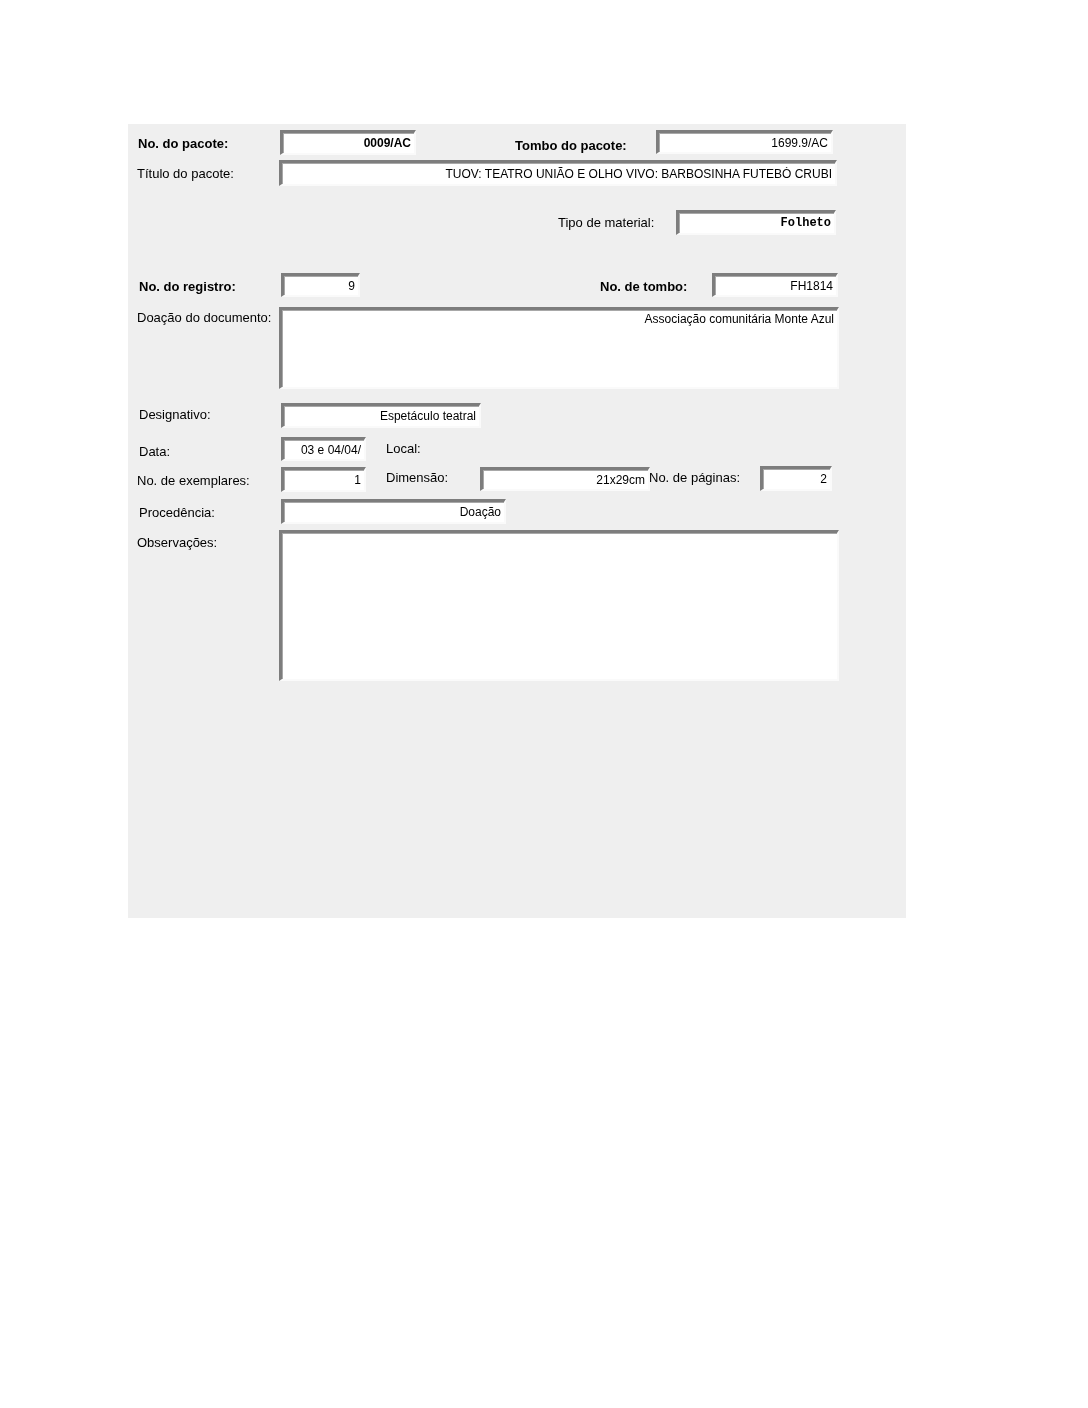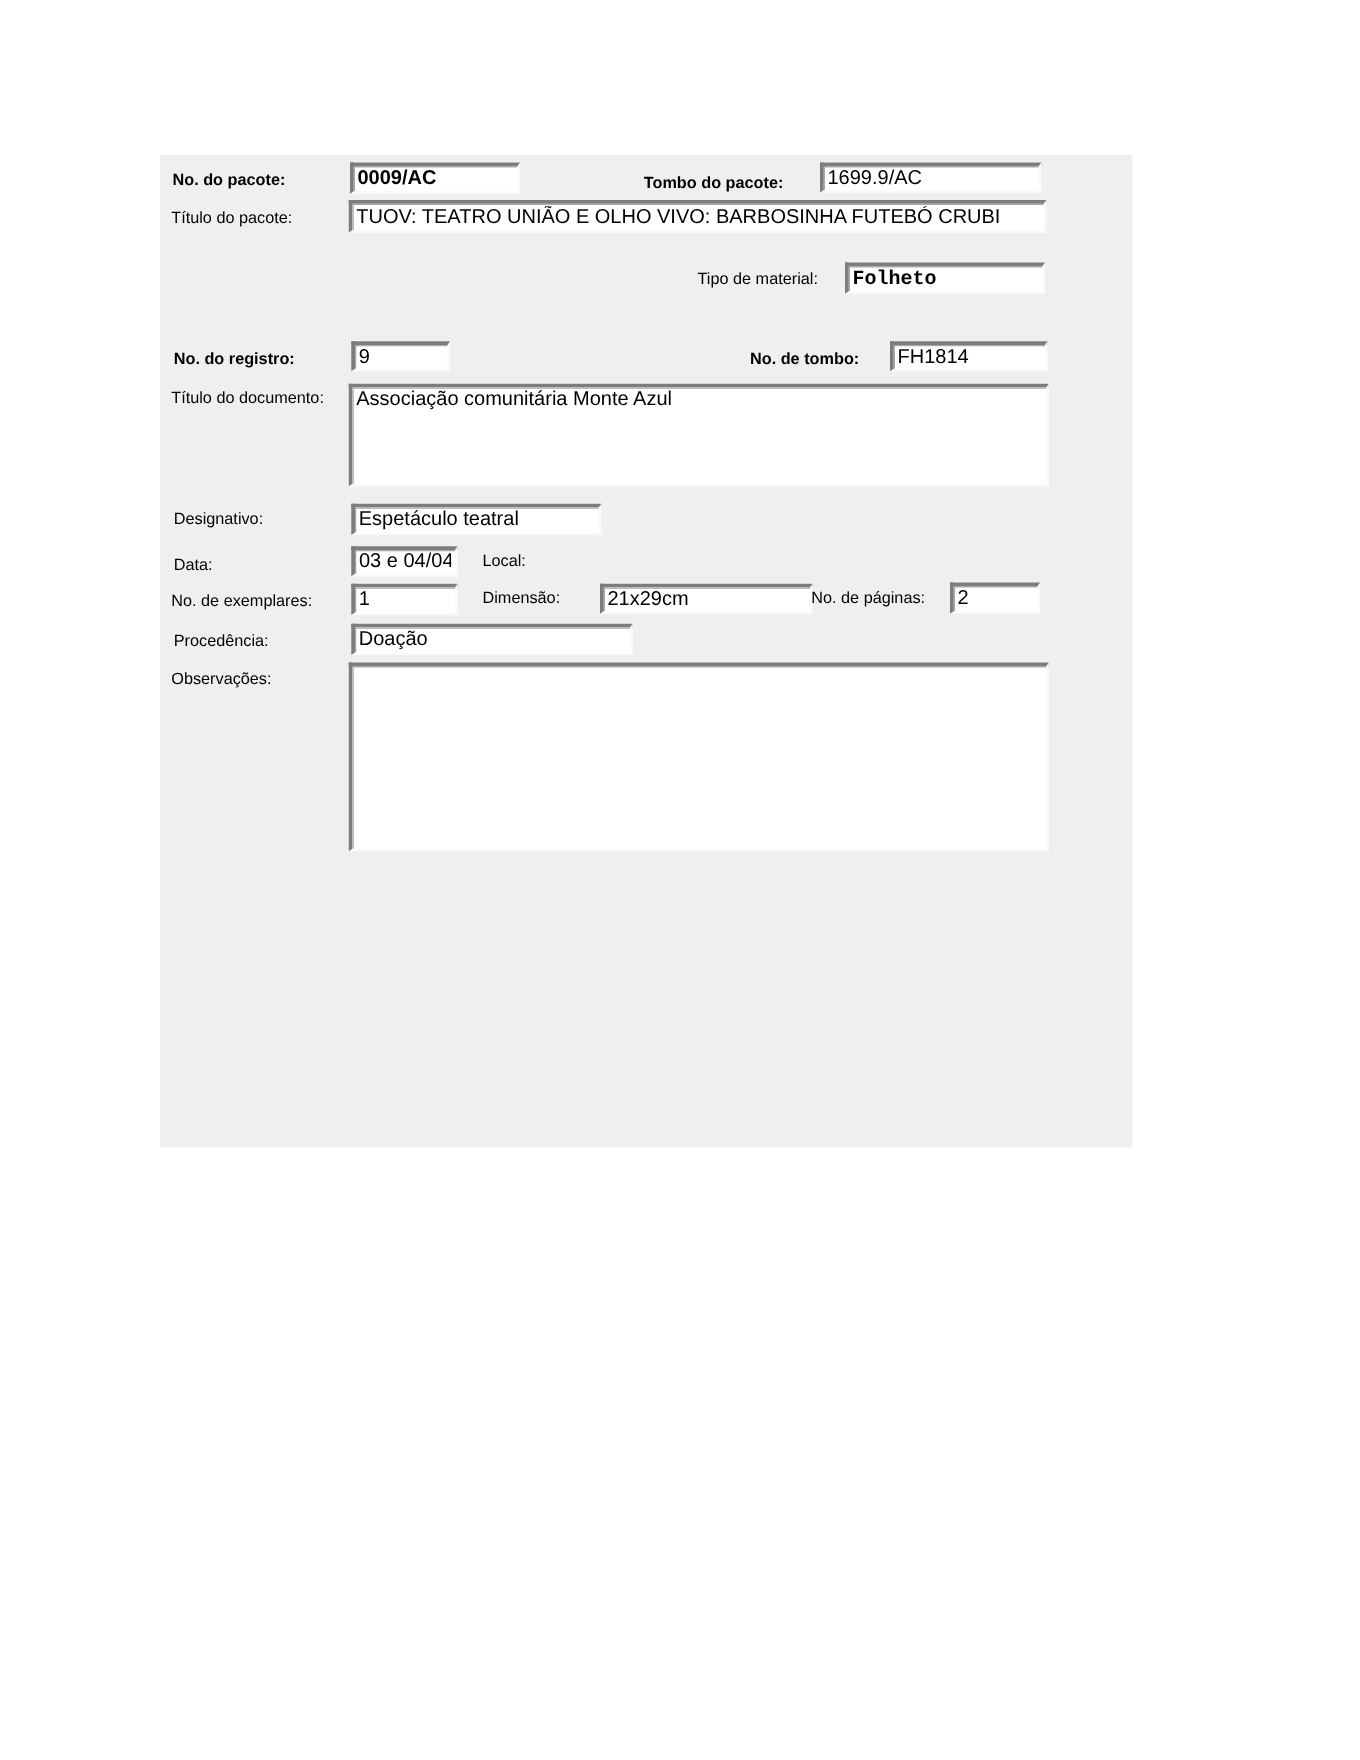--- a/index.html
+++ b/index.html
@@ -1,15 +1,15 @@
 <!DOCTYPE html>
 <html><head>
 <meta charset="utf-8">
 <style>
-  * { margin: 0; padding: 0; box-sizing: border-box; }
+  * { margin: 0; padding: 0; box-sizing: border-box; text-align: right; }
   html, body {
     width: 1088px;
     height: 1408px;
     background: #ffffff;
     font-family: "Liberation Sans", sans-serif;
     position: relative;
   }
   .form-panel {
     position: absolute;
     left: 128px;
@@ -28,21 +28,21 @@
   .lbl.bold { font-weight: bold; }
   .fld, .fld-area {
     position: absolute;
     background: #ffffff;
     border-top: 3px solid #7d7d7d;
     border-left: 3px solid #7d7d7d;
     border-bottom: 2px solid #fafafa;
     border-right: 2px solid #fafafa;
     box-shadow: inset 0 1px 0 #a8a8a8, inset 1px 0 0 #a8a8a8;
     font-family: "Liberation Sans", sans-serif;
-    font-size: 16px;
+    font-size: 12px;
     color: #000000;
     padding: 1px 3px;
     white-space: nowrap;
     overflow: hidden;
     outline: none;
   }
   .fld.bold { font-weight: bold; }
   textarea.fld-area {
     resize: none;
     white-space: pre-wrap;
@@ -66,21 +66,21 @@
 
   <span class="lbl" style="left:430px; top:91px;">Tipo de material:</span>
   <input class="fld bold" style="left: 548px; top: 86px; width: 160px; height: 25px; font-family: Liberation Mono, monospace;" value="Folheto">
 
   <span class="lbl bold" style="left:11px; top:155px;">No. do registro:</span>
   <input class="fld" style="left: 153px; top: 149px; width: 79px; height: 24px;" value="9">
 
   <span class="lbl bold" style="left:472px; top:155px;">No. de tombo:</span>
   <input class="fld" style="left: 584px; top: 149px; width: 126px; height: 24px;" value="FH1814">
 
-  <span class="lbl" style="left:9px; top:186px;">Título do documento:</span>
+  <span class="lbl" style="left:9px; top:186px;">Doação do documento:</span>
   <textarea class="fld-area" style="left: 151px; top: 183px; width: 560px; height: 82px;">Associação comunitária Monte Azul</textarea>
 
   <span class="lbl" style="left:11px; top:283px;">Designativo:</span>
   <input class="fld" style="left: 153px; top: 279px; width: 200px; height: 25px;" value="Espetáculo teatral">
 
   <span class="lbl" style="left:11px; top:320px;">Data:</span>
   <input class="fld" style="left: 153px; top: 313px; width: 85px; height: 24px;" value="03 e 04/04/">
 
   <span class="lbl" style="left:258px; top:317px;">Local:</span>
 

